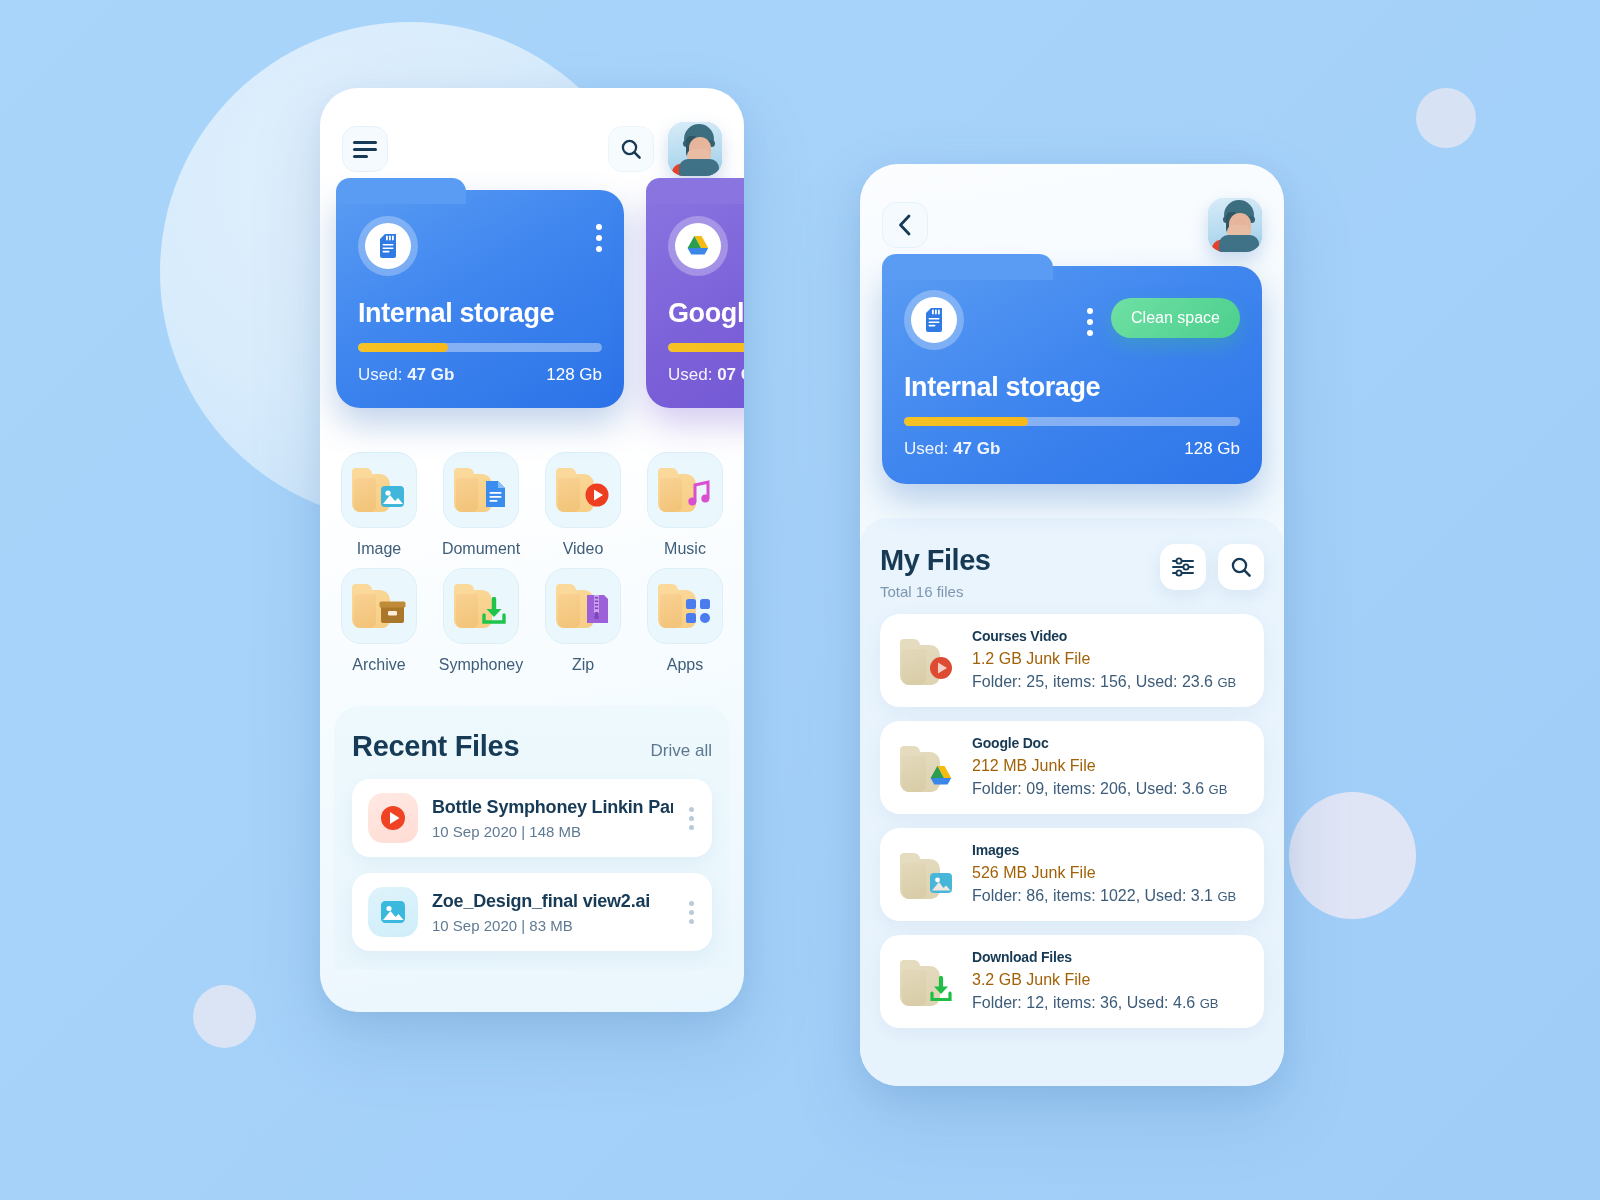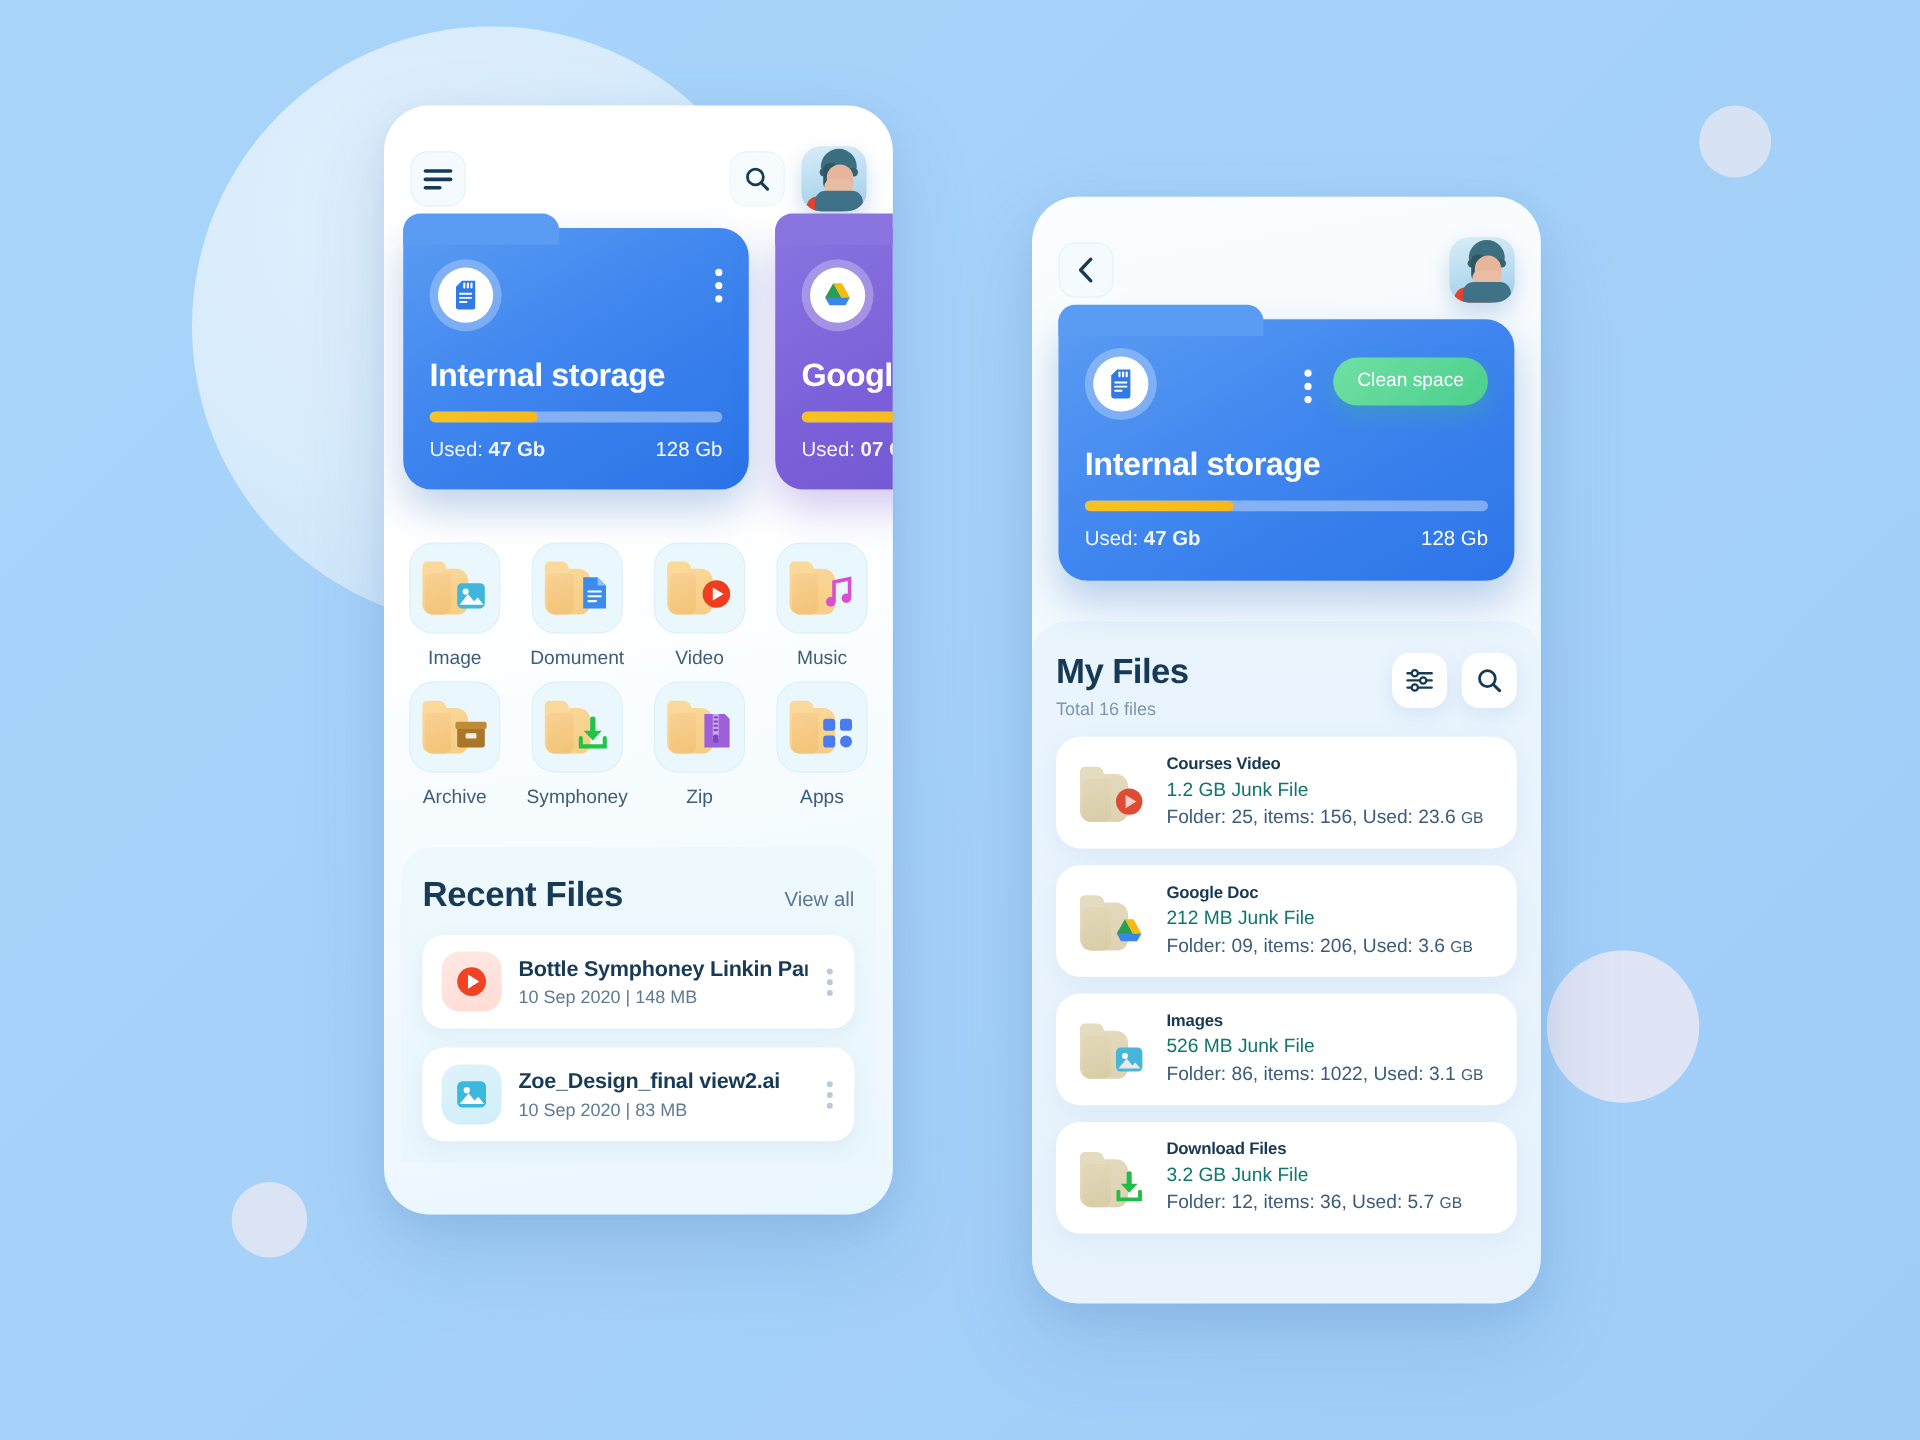--- a/index.html
+++ b/index.html
@@ -287,21 +287,21 @@
     border-radius: 4px 6px 0 0; background:#e5dcc0;
   }
   .mf-icon .front {
     position:absolute; left:4px; bottom:0; width: 24px; height: 36px;
     border-radius: 4px 2px 7px 7px;
     background: linear-gradient(160deg,#e3d9ba 0%,#d8cca6 100%);
   }
   .mf-icon .glyph { position:absolute; right: 2px; bottom: 4px; }
   .mf-txt { flex:1; min-width:0; }
   .mf-name { font-size: 14px; font-weight:700; color:#163954; letter-spacing:-.2px; }
-  .mf-junk { font-size: 16px; color:#0f766e; margin-top: 6px; }
+  .mf-junk { font-size: 16px; color:#a16207; margin-top: 6px; }
   .mf-stats { font-size: 16px; color:#3c5c7a; margin-top: 5px; }
   .mf-stats .u { font-size: 13px; }
 </style>
 </head>
 <body>
 
 <div class="bg">
   <div class="blob blob-big"></div>
   <div class="blob blob-tr"></div>
   <div class="blob blob-r"></div>
@@ -527,21 +527,21 @@
           </svg>
         </div>
       </div>
       <div class="nm">Apps</div>
     </div>
   </div>
 
   <div class="recent">
     <div class="recent-head">
       <div class="recent-title">Recent Files</div>
-      <div class="view-all">View all</div>
+      <div class="view-all">Drive all</div>
     </div>
 
     <div class="file-row">
       <div class="file-thumb thumb-video">
         <svg width="28" height="28" viewBox="0 0 28 28">
           <circle cx="14" cy="14" r="12" fill="#ef4323"></circle>
           <path d="M11 8 L20.5 14 L11 20 Z" fill="#fff"></path>
         </svg>
       </div>
       <div class="file-meta">
@@ -717,17 +717,17 @@
           <span class="front"></span>
         <svg class="glyph" width="26" height="26" viewBox="0 0 26 26">
           <path d="M13 2 L13 14" stroke="#1fbe46" stroke-width="4.2" stroke-linecap="round"></path>
           <path d="M6 10.5 L13 18 L20 10.5 Z" fill="#1fbe46"></path>
           <path d="M4 17 L4 23.5 L22 23.5 L22 17" fill="none" stroke="#1fbe46" stroke-width="3.2" stroke-linecap="round"></path>
         </svg>
       </div>
       <div class="mf-txt">
         <div class="mf-name">Download Files</div>
         <div class="mf-junk">3.2 GB Junk File</div>
-        <div class="mf-stats"><span>Folder: 12, items: 36, Used: 5.7 </span><span class="u">GB</span></div>
+        <div class="mf-stats"><span>Folder: 12, items: 36, Used: 4.6 </span><span class="u">GB</span></div>
       </div>
     </div>
   </div>
 </div>
 
 </body></html>

